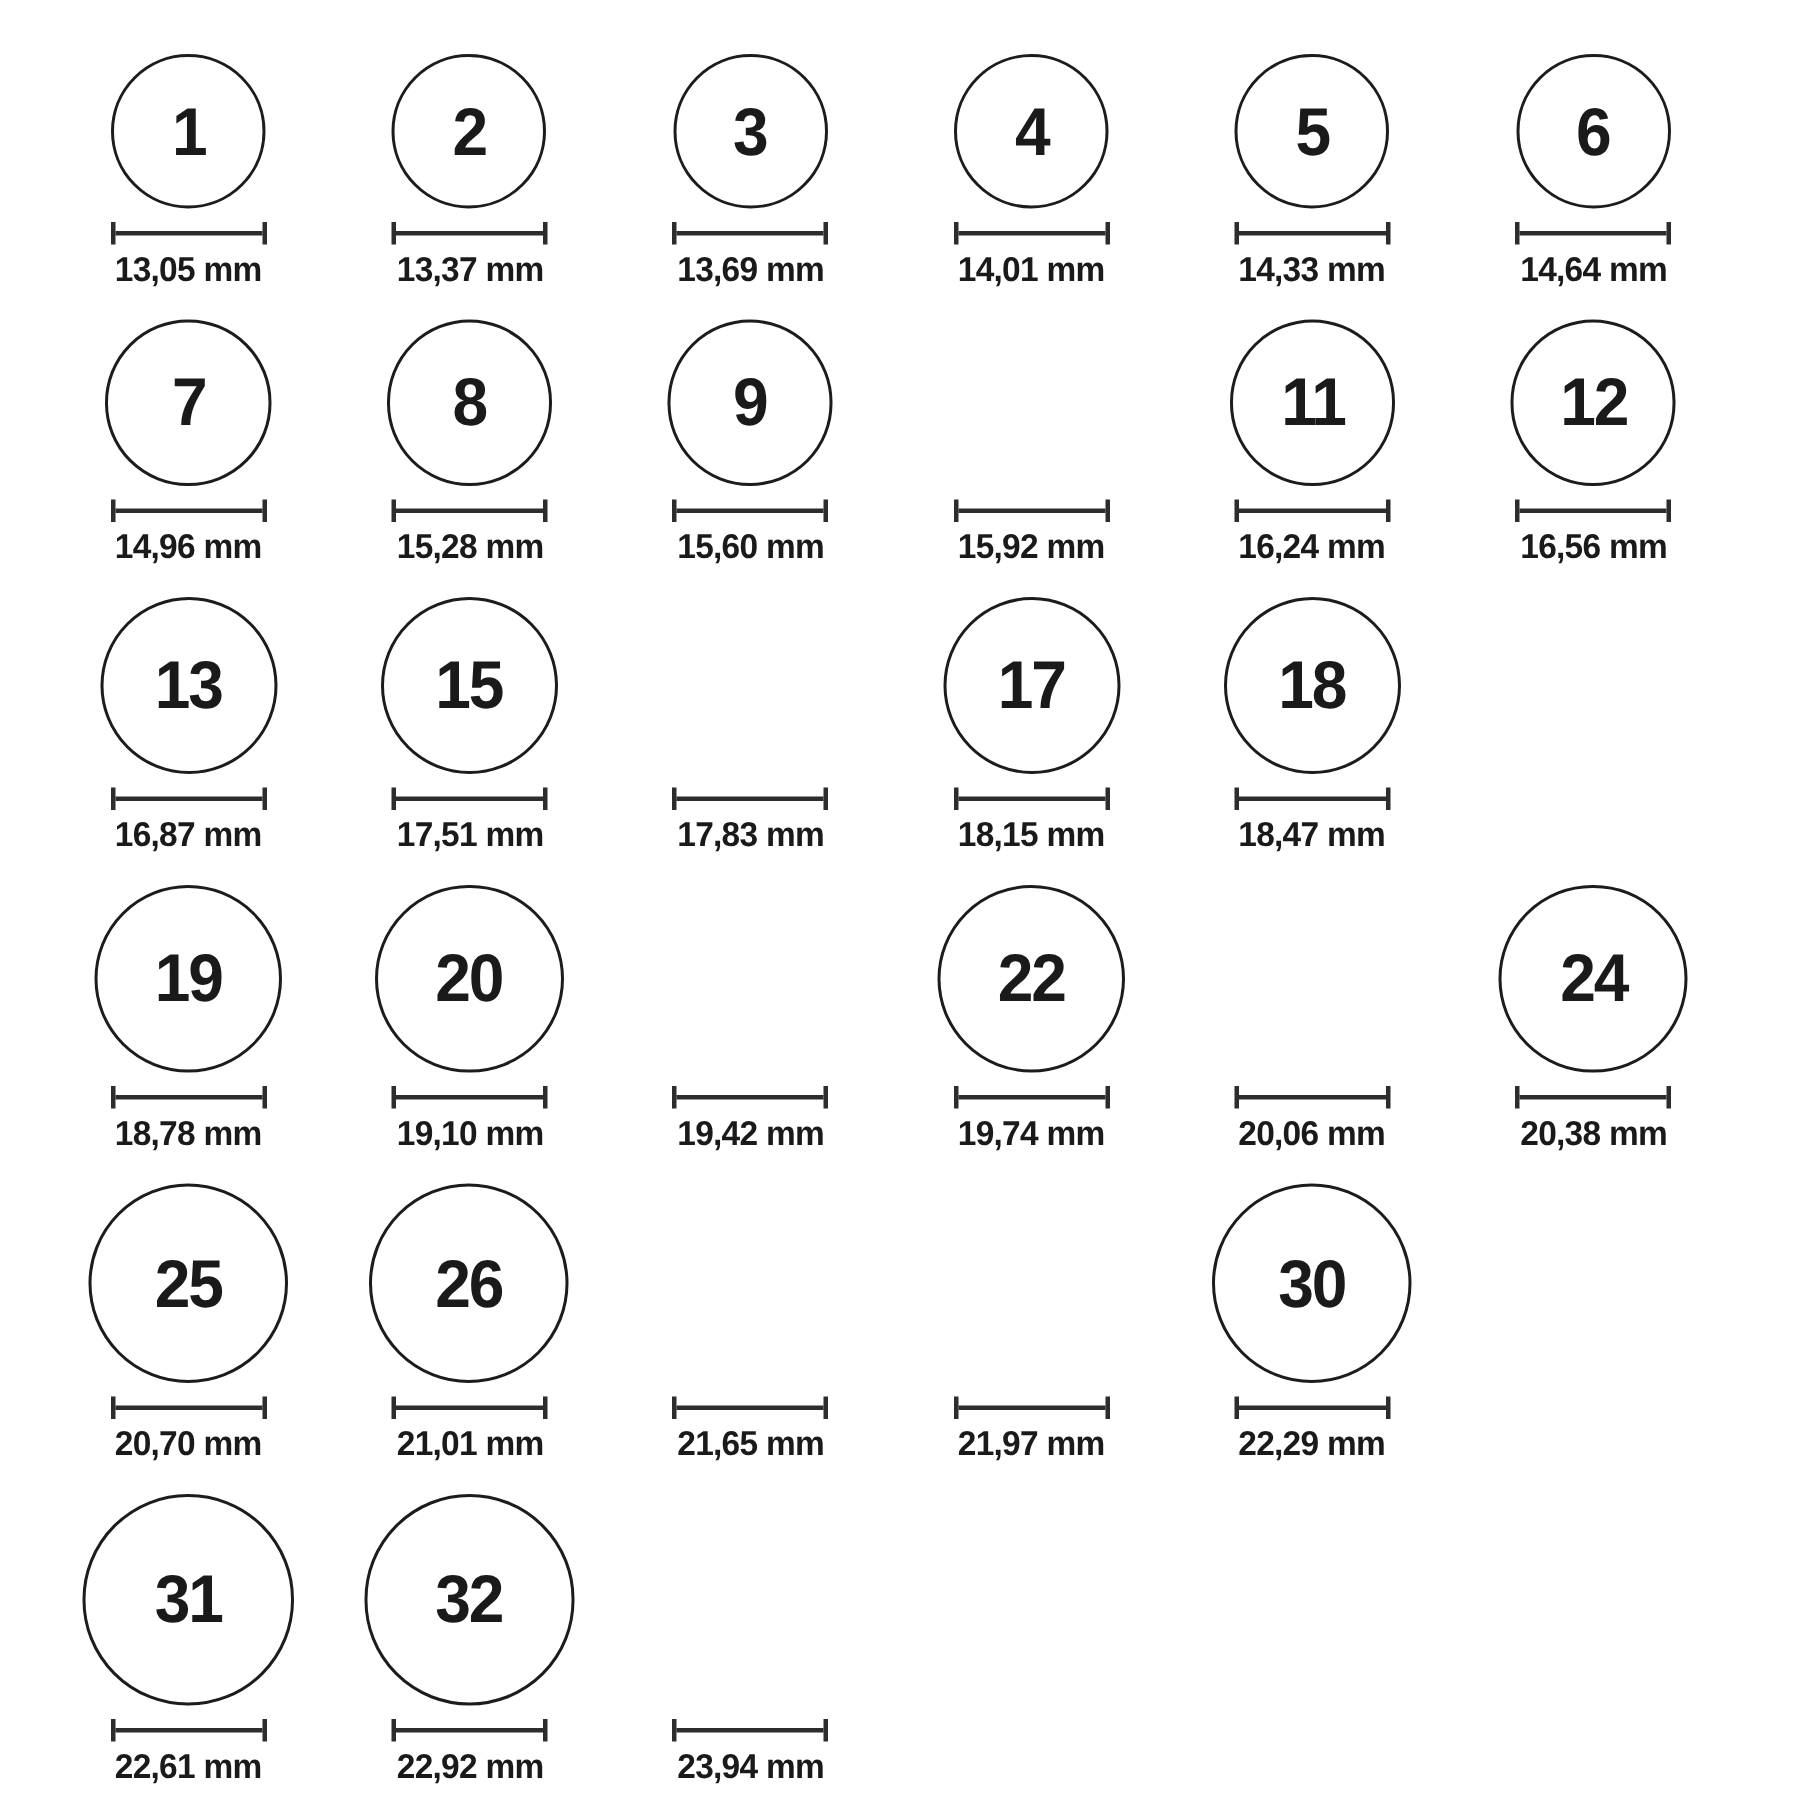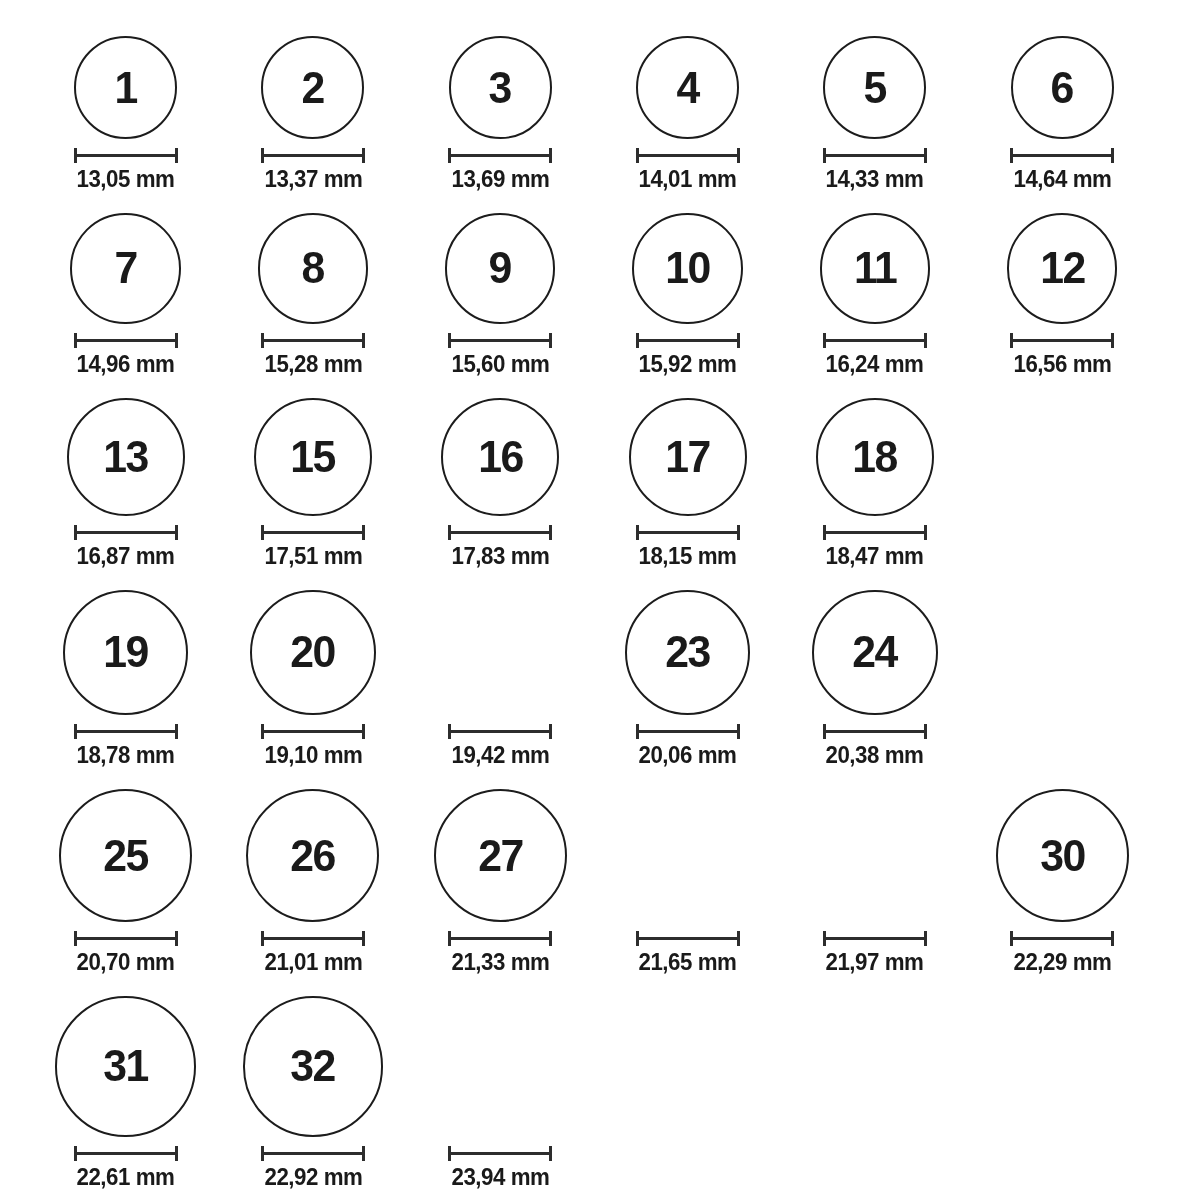--- a/index.html
+++ b/index.html
@@ -147,23 +147,20 @@
       <div class="cell">
         <div class="circle" style="width:110.5px;height:110.5px">
           <span class="num">9</span>
         </div>
         <div class="measure">
           <span class="bar"></span>
         </div>
         <div class="label">15,60 mm</div>
       </div>
       <div class="cell">
-        <div class="circle" style="width:110.5px;height:110.5px">
-          <span class="num">10</span>
-        </div>
         <div class="measure">
           <span class="bar"></span>
         </div>
         <div class="label">15,92 mm</div>
       </div>
       <div class="cell">
         <div class="circle" style="width:110.5px;height:110.5px">
           <span class="num">11</span>
         </div>
         <div class="measure">
@@ -194,23 +191,20 @@
       <div class="cell">
         <div class="circle" style="width:118px;height:118px">
           <span class="num">15</span>
         </div>
         <div class="measure">
           <span class="bar"></span>
         </div>
         <div class="label">17,51 mm</div>
       </div>
       <div class="cell">
-        <div class="circle" style="width:118px;height:118px">
-          <span class="num">16</span>
-        </div>
         <div class="measure">
           <span class="bar"></span>
         </div>
         <div class="label">17,83 mm</div>
       </div>
       <div class="cell">
         <div class="circle" style="width:118px;height:118px">
           <span class="num">17</span>
         </div>
         <div class="measure">
@@ -248,22 +242,28 @@
         <div class="label">19,10 mm</div>
       </div>
       <div class="cell">
         <div class="measure">
           <span class="bar"></span>
         </div>
         <div class="label">19,42 mm</div>
       </div>
       <div class="cell">
         <div class="circle" style="width:125.5px;height:125.5px">
-          <span class="num">23</span>
-        </div>
+          <span class="num">22</span>
+        </div>
+        <div class="measure">
+          <span class="bar"></span>
+        </div>
+        <div class="label">19,74 mm</div>
+      </div>
+      <div class="cell">
         <div class="measure">
           <span class="bar"></span>
         </div>
         <div class="label">20,06 mm</div>
       </div>
       <div class="cell">
         <div class="circle" style="width:125.5px;height:125.5px">
           <span class="num">24</span>
         </div>
         <div class="measure">
@@ -283,29 +283,20 @@
         <div class="label">20,70 mm</div>
       </div>
       <div class="cell">
         <div class="circle" style="width:133px;height:133px">
           <span class="num">26</span>
         </div>
         <div class="measure">
           <span class="bar"></span>
         </div>
         <div class="label">21,01 mm</div>
-      </div>
-      <div class="cell">
-        <div class="circle" style="width:133px;height:133px">
-          <span class="num">27</span>
-        </div>
-        <div class="measure">
-          <span class="bar"></span>
-        </div>
-        <div class="label">21,33 mm</div>
       </div>
       <div class="cell">
         <div class="measure">
           <span class="bar"></span>
         </div>
         <div class="label">21,65 mm</div>
       </div>
       <div class="cell">
         <div class="measure">
           <span class="bar"></span>

